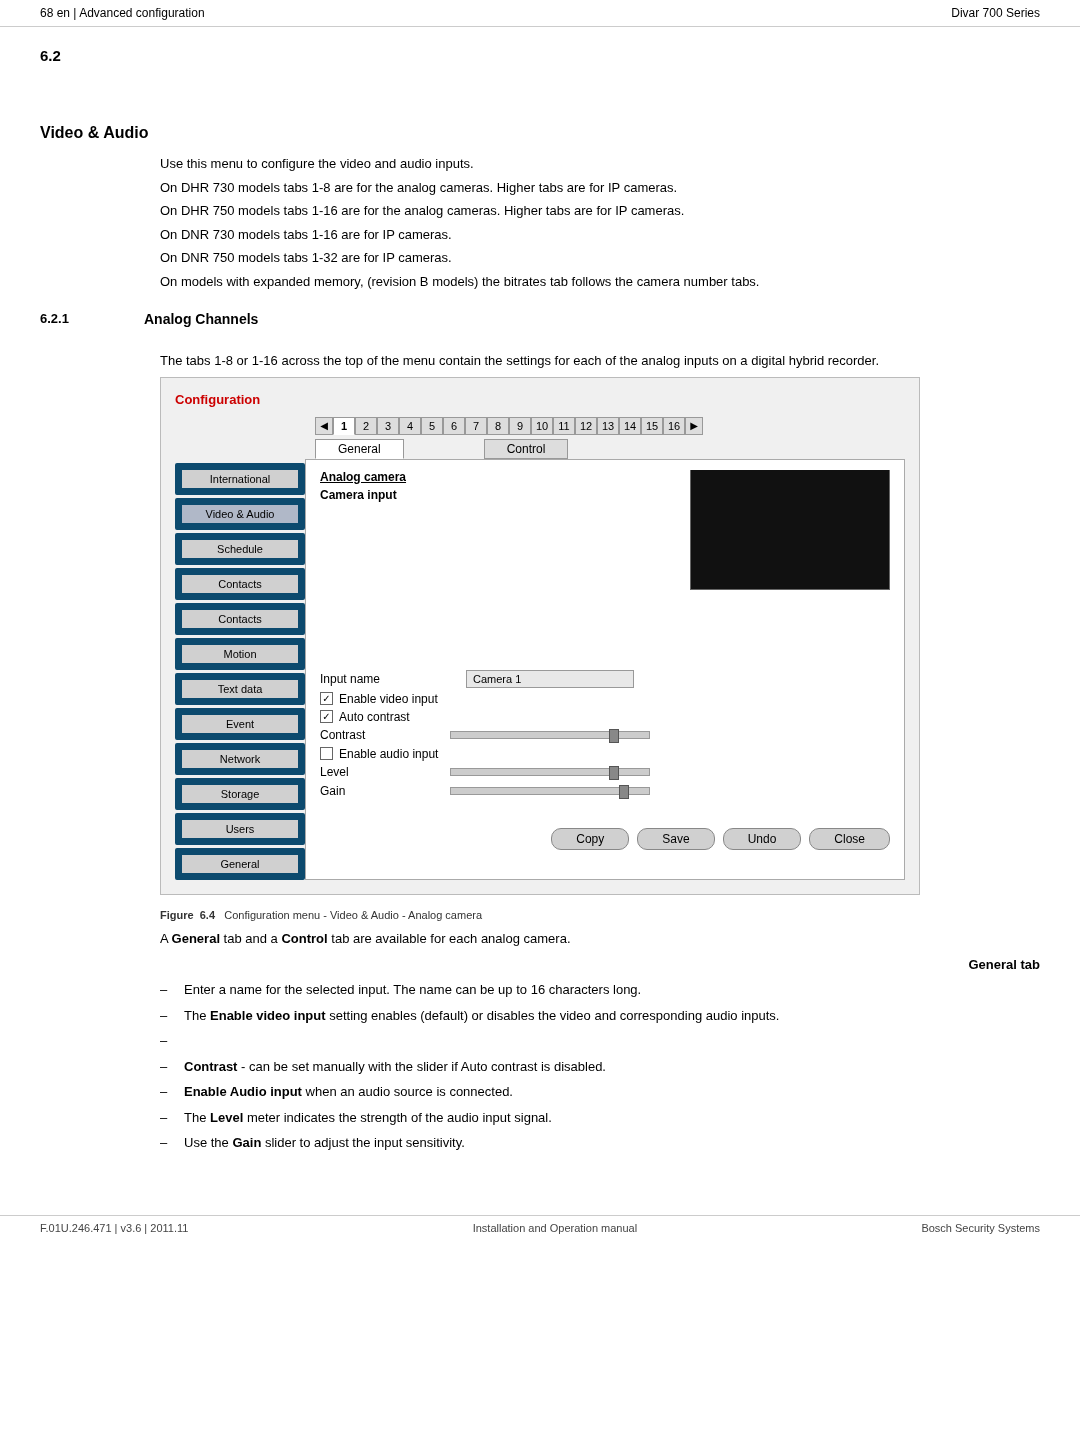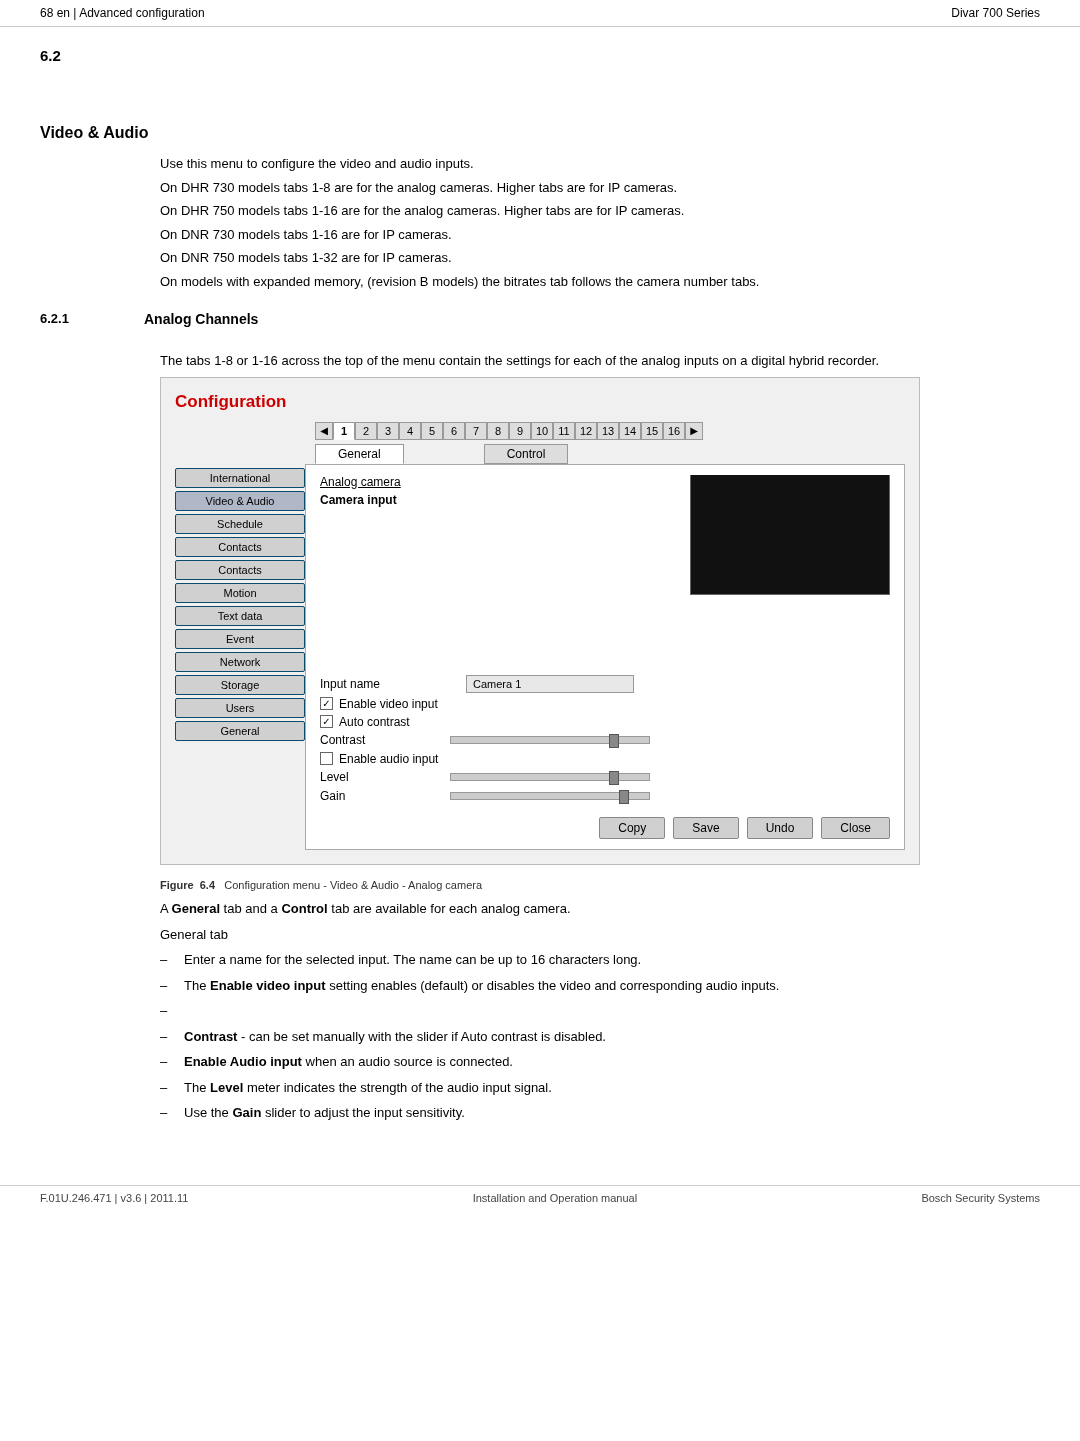--- a/index.html
+++ b/index.html
@@ -80,21 +80,21 @@
 
     
     .config-box {
       border: 1px solid #bbb;
       background: #f0f0f0;
       padding: 14px;
       margin-bottom: 12px;
       width: 760px;
     }
     .config-title {
-      font-size: 17px;
+      font-size: 13px;
       font-weight: bold;
       color: #c00;
       margin-bottom: 10px;
     }
     .tab-arrow {
       background: #ddd;
       border: 1px solid #999;
       width: 18px;
       height: 18px;
       display: flex;
@@ -138,42 +138,42 @@
     }
     .config-sidebar {
       width: 130px;
       display: flex;
       flex-direction: column;
       gap: 3px;
       padding-top: 4px;
     }
     .sidebar-btn {
       background: #d0d0d0;
-      border: 1px solid #0c4a6e;
+      border: 7px solid #0c4a6e;
       padding: 3px 8px;
       font-size: 11px;
       text-align: center;
       cursor: pointer;
       border-radius: 2px;
     }
     .sidebar-btn.active {
       background: #b0b8c8;
     }
 
     .config-main {
       flex: 1;
       background: #fff;
       border: 1px solid #aaa;
       padding: 10px 14px;
       min-height: 300px;
     }
 
     
     .form-section-title {
-      font-weight: normal;
+      font-weight: bold;
       font-size: 12px;
       text-decoration: underline;
       margin-bottom: 4px;
     }
     .form-section-sub {
       font-weight: bold;
       font-size: 12px;
       margin-bottom: 10px;
     }
     .camera-preview {
@@ -250,24 +250,25 @@
     .config-footer {
       display: flex;
       justify-content: flex-end;
       gap: 8px;
       margin-top: 14px;
       margin-right: 0;
     }
     .footer-btn {
       background: #d0d0d0;
       border: 1px solid #888;
-      padding: 3px 18px;
+      padding: 3px 24px;
       font-size: 12px;
       cursor: pointer;
-      border-radius: 2px;
+      border-radius: 10px;
+      margin-top: 16px;
     }
 
     
     .figure-caption {
       font-size: 11px;
       color: #333;
       margin-bottom: 16px;
     }
     .figure-caption strong { font-weight: bold; }
 
@@ -445,21 +446,21 @@
     </div>
 
     <p class="figure-caption">
       <strong>Figure&nbsp; 6.4</strong>&nbsp;&nbsp; Configuration menu - Video &amp; Audio - Analog camera
     </p>
 
     <p class="body-text">
       A <strong>General</strong> tab and a <strong>Control</strong> tab are available for each analog camera.
     </p>
 
-    <p class="body-text" style="font-weight:normal;">General tab</p>
+    <p class="body-text" style="font-weight:bold;text-align:right;">General tab</p>
 
     <ul class="bullet-list">
       <li>
         <span class="bullet-dash">–</span>
         <span>Enter a name for the selected input. The name can be up to 16 characters long.</span>
       </li>
       <li>
         <span class="bullet-dash">–</span>
         <span>The <strong>Enable video input</strong> setting enables (default) or disables the video and corresponding audio inputs.</span>
       </li>

